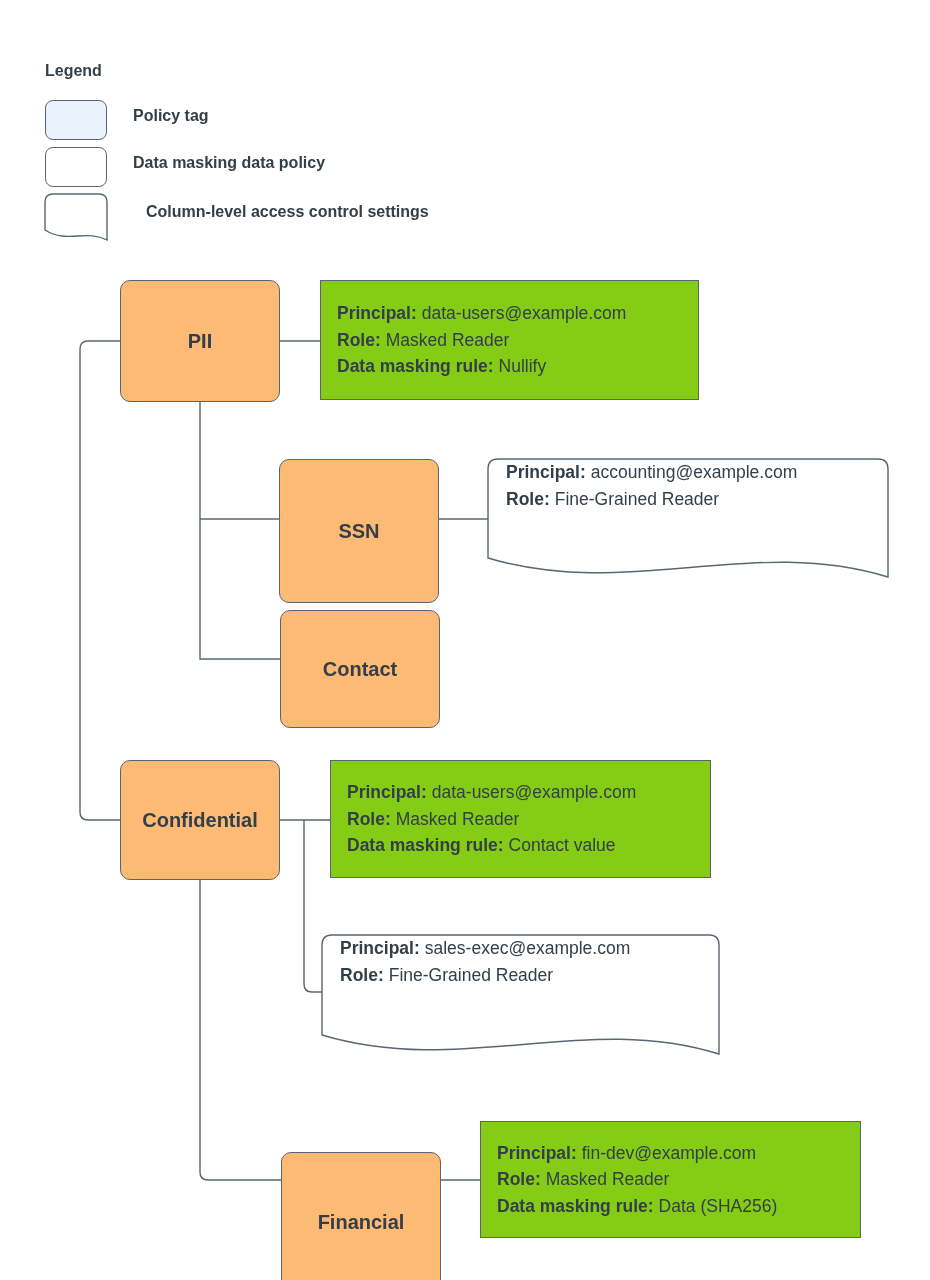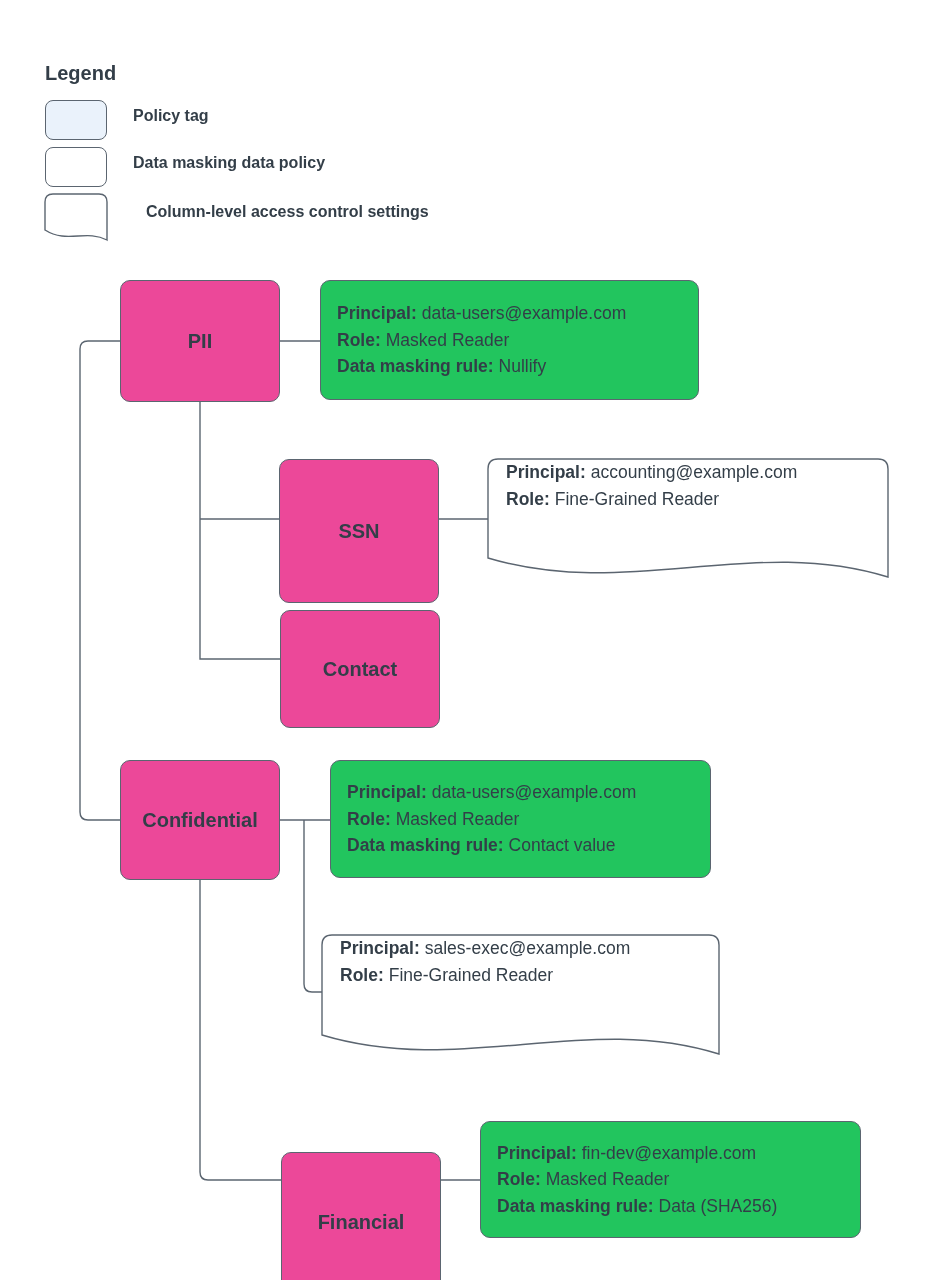--- a/index.html
+++ b/index.html
@@ -3,36 +3,36 @@
 <meta charset="utf-8">
 <style>
   html,body{margin:0;padding:0;background:#ffffff;}
   #canvas{
     position:relative;width:930px;height:1280px;background:#ffffff;
     font-family:"Liberation Sans","DejaVu Sans",sans-serif;color:#333E48;
     overflow:hidden;
   }
   #wires{position:absolute;left:0;top:0;width:930px;height:1280px;}
   .abs{position:absolute;}
-  .legend-title{font-size:20px;font-weight:bold;}
+  .legend-title{font-size:16px;font-weight:bold;}
   .legend-label{font-size:16px;font-weight:bold;white-space:nowrap;}
   .swatch{
     position:absolute;width:62px;height:40px;border:1.4px solid #5B6570;
     border-radius:8px;box-sizing:border-box;background:#ffffff;
   }
   .swatch.blue{background:#EAF2FB;}
   .tagbox{
     position:absolute;width:160px;box-sizing:border-box;
-    background:#ec4899;border:1.4px solid #5B6570;border-radius:10px;
+    background:#fdba74;border:1.4px solid #5B6570;border-radius:10px;
     display:flex;align-items:center;justify-content:center;
     font-size:20px;font-weight:bold;
   }
   .policybox{
-    position:absolute;box-sizing:border-box;background:#22c55e;
-    border:1.4px solid #5B6570;border-radius:10px;
+    position:absolute;box-sizing:border-box;background:#84cc16;
+    border:1.4px solid #5B6570;border-radius:0;
     display:flex;flex-direction:column;justify-content:center;
     padding-left:16px;padding-right:6px;
   }
   .pline{font-size:17.5px;line-height:26.5px;white-space:nowrap;}
   .pline b{margin-right:5px;}
   .doctext{position:absolute;display:flex;flex-direction:column;}
 </style>
 </head>
 <body>
 

